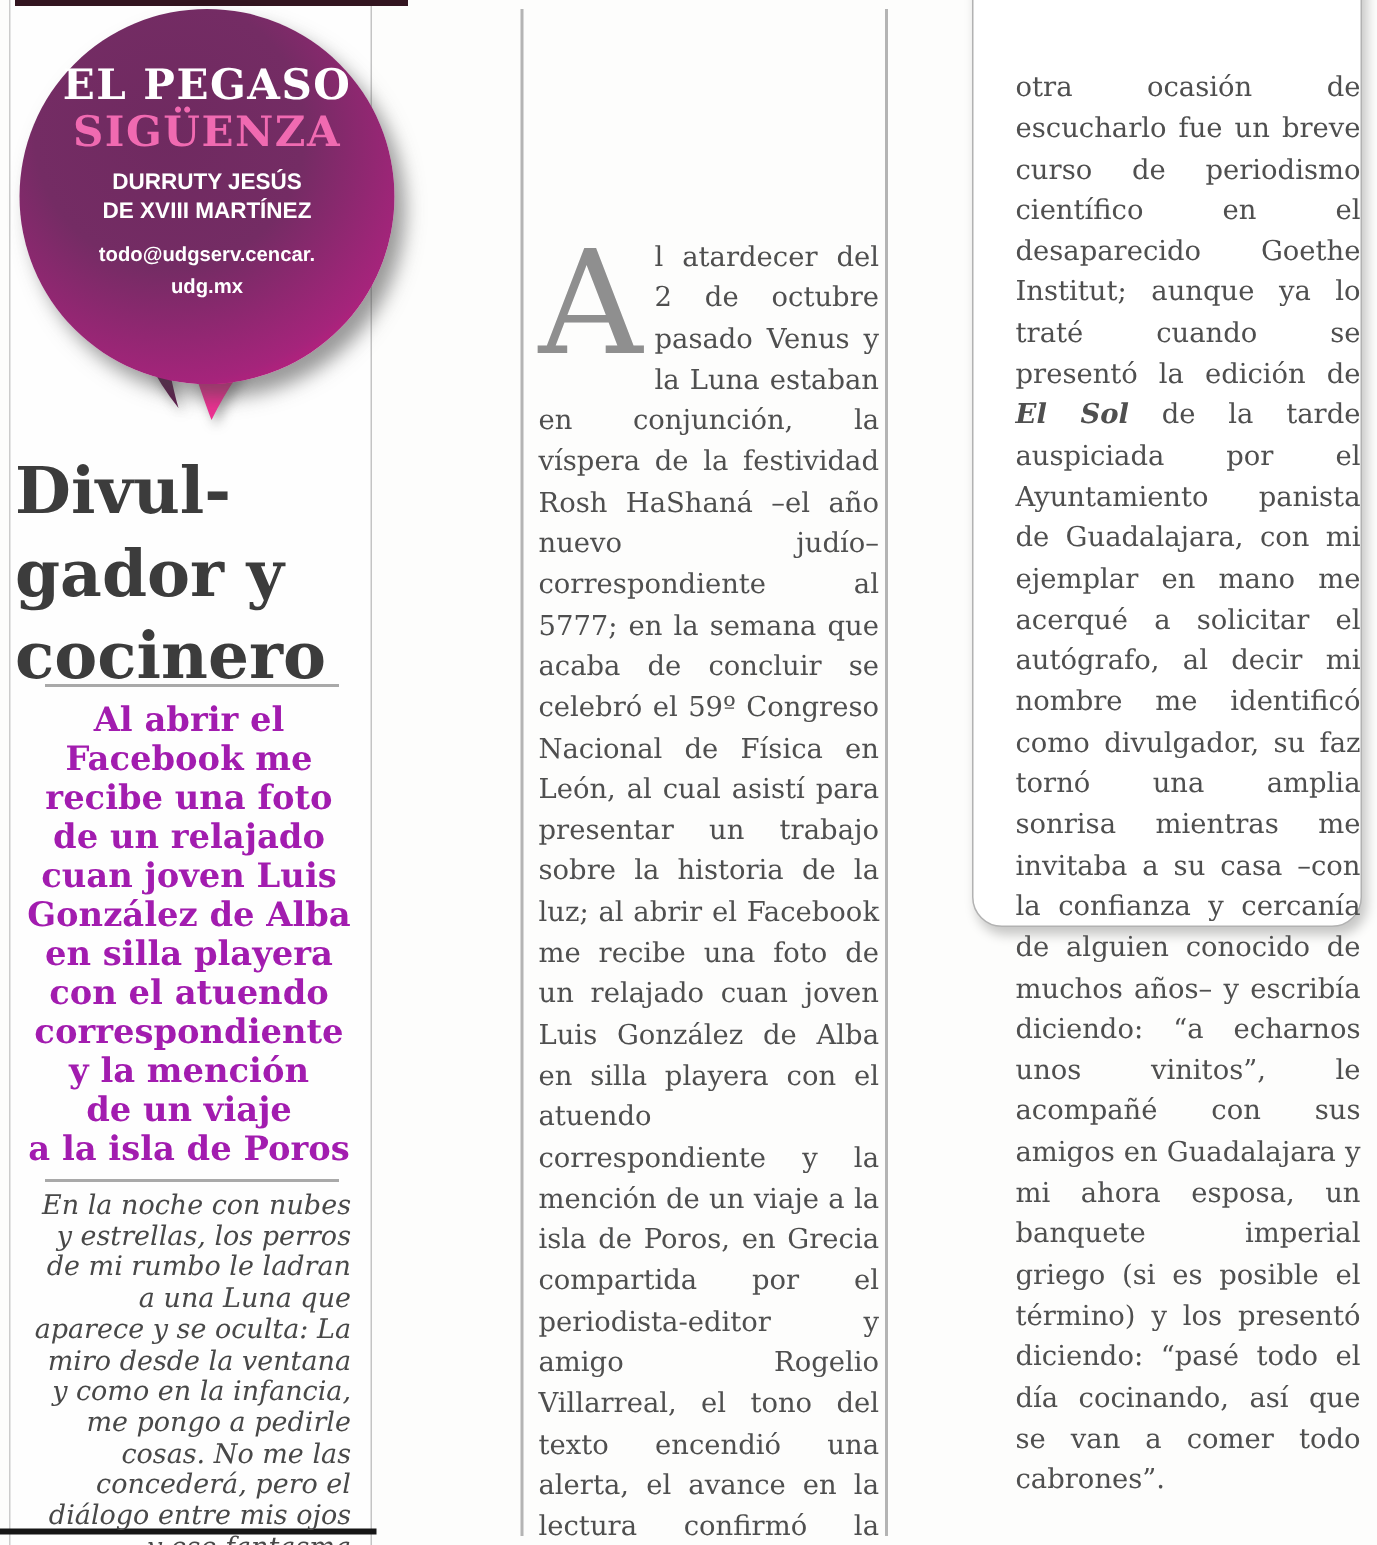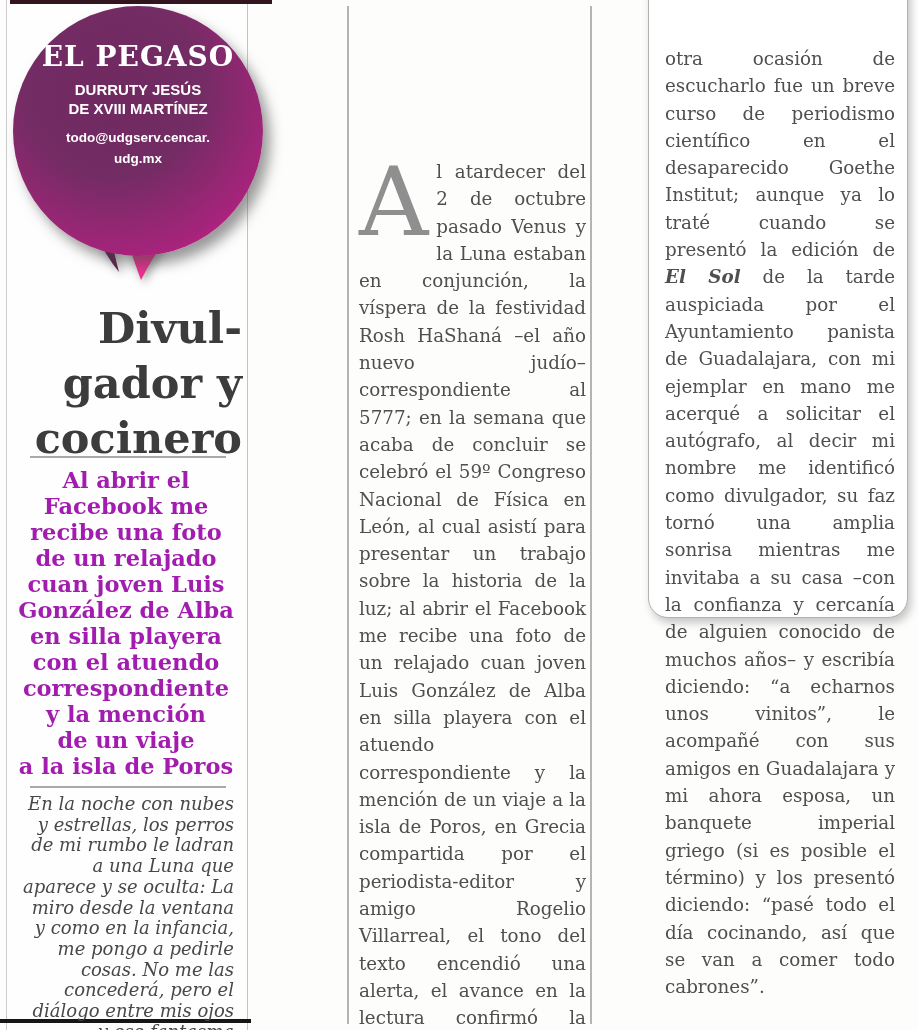--- a/index.html
+++ b/index.html
@@ -32,21 +32,21 @@
   .bubble-text{position:relative;width:100%;text-align:center;padding-top:36px;z-index:4;}
   .bubble-line1{font-family:"DejaVu Serif",serif;font-weight:bold;font-size:28px;line-height:30px;color:#ffffff;letter-spacing:1px;}
   .bubble-line2{font-family:"DejaVu Serif",serif;font-weight:bold;font-size:25px;line-height:27px;color:#f06ab1;letter-spacing:1px;}
   .bubble-line3{font-family:"DejaVu Serif",serif;font-weight:bold;font-size:28px;line-height:32px;color:#f06ab1;letter-spacing:1px;}
   .bubble-author{margin-top:8px;font-family:"Liberation Sans",sans-serif;font-weight:bold;font-size:15px;line-height:19px;color:#ffffff;}
   .bubble-email{margin-top:9px;font-family:"Liberation Sans",sans-serif;font-weight:bold;font-size:13.5px;line-height:21px;color:#ffffff;white-space:pre-line;}
 
   
   .article-title{
     position:absolute;left:10px;top:272px;width:232px;
-    text-align:right;white-space:pre-line;
+    text-align:left;white-space:pre-line;
     font-family:"DejaVu Serif",serif;font-weight:bold;
     font-size:43px;line-height:55px;color:#3c3c3c;
   }
   .rule{position:absolute;height:2px;background:#a9a9a9;}
   .rule1{left:30px;top:456px;width:196px;}
   .rule2{left:30px;top:786px;width:196px;}
   .pull-quote{
     position:absolute;left:12px;top:467px;width:228px;
     text-align:center;white-space:pre-line;
     font-family:"DejaVu Serif",serif;font-weight:bold;
@@ -87,21 +87,21 @@
 
   
   .right-box{
     position:absolute;left:648px;top:-42px;width:260px;height:660px;
     box-sizing:border-box;
     background:#ffffff;
     border:1px solid #b2b2b2;border-radius:20px;
     box-shadow:3px 5px 8px rgba(0,0,0,.22);
   }
   .right-text{
-    position:absolute;left:16px;top:86px;width:230px;
+    position:absolute;left:28px;top:86px;width:230px;
     font-family:"DejaVu Serif",serif;
     font-size:18.3px;line-height:27.3px;color:#4f4f4f;
     text-align:justify;
   }
 </style>
 </head>
 <body>
 
 <div class="page">
 
@@ -110,20 +110,21 @@
   <div class="bottom-bar"></div>
 
   <svg class="bubble-tail" viewBox="0 0 160 95" xmlns="http://www.w3.org/2000/svg">
     <path d="M 28,0 C 36,28 48,52 64,72 C 55,38 53,16 55,0 Z" fill="#5e1f4e"></path>
     <path d="M 60,2 C 70,35 78,58 86,80 C 100,52 118,26 146,8 C 115,16 84,12 60,2 Z" fill="#ee3093"></path>
   </svg>
 
   <div class="bubble">
     <div class="bubble-text">
       <div class="bubble-line1">EL PEGASO</div>
+      <div class="bubble-line3">SIGÜENZA</div>
       <div class="bubble-author" style="white-space:pre-line;">DURRUTY JESÚS
 DE XVIII MARTÍNEZ</div>
       <div class="bubble-email">todo@udgserv.cencar.
 udg.mx</div>
     </div>
   </div>
 
   <h1 class="article-title">Divul-
 gador y
 cocinero</h1>

